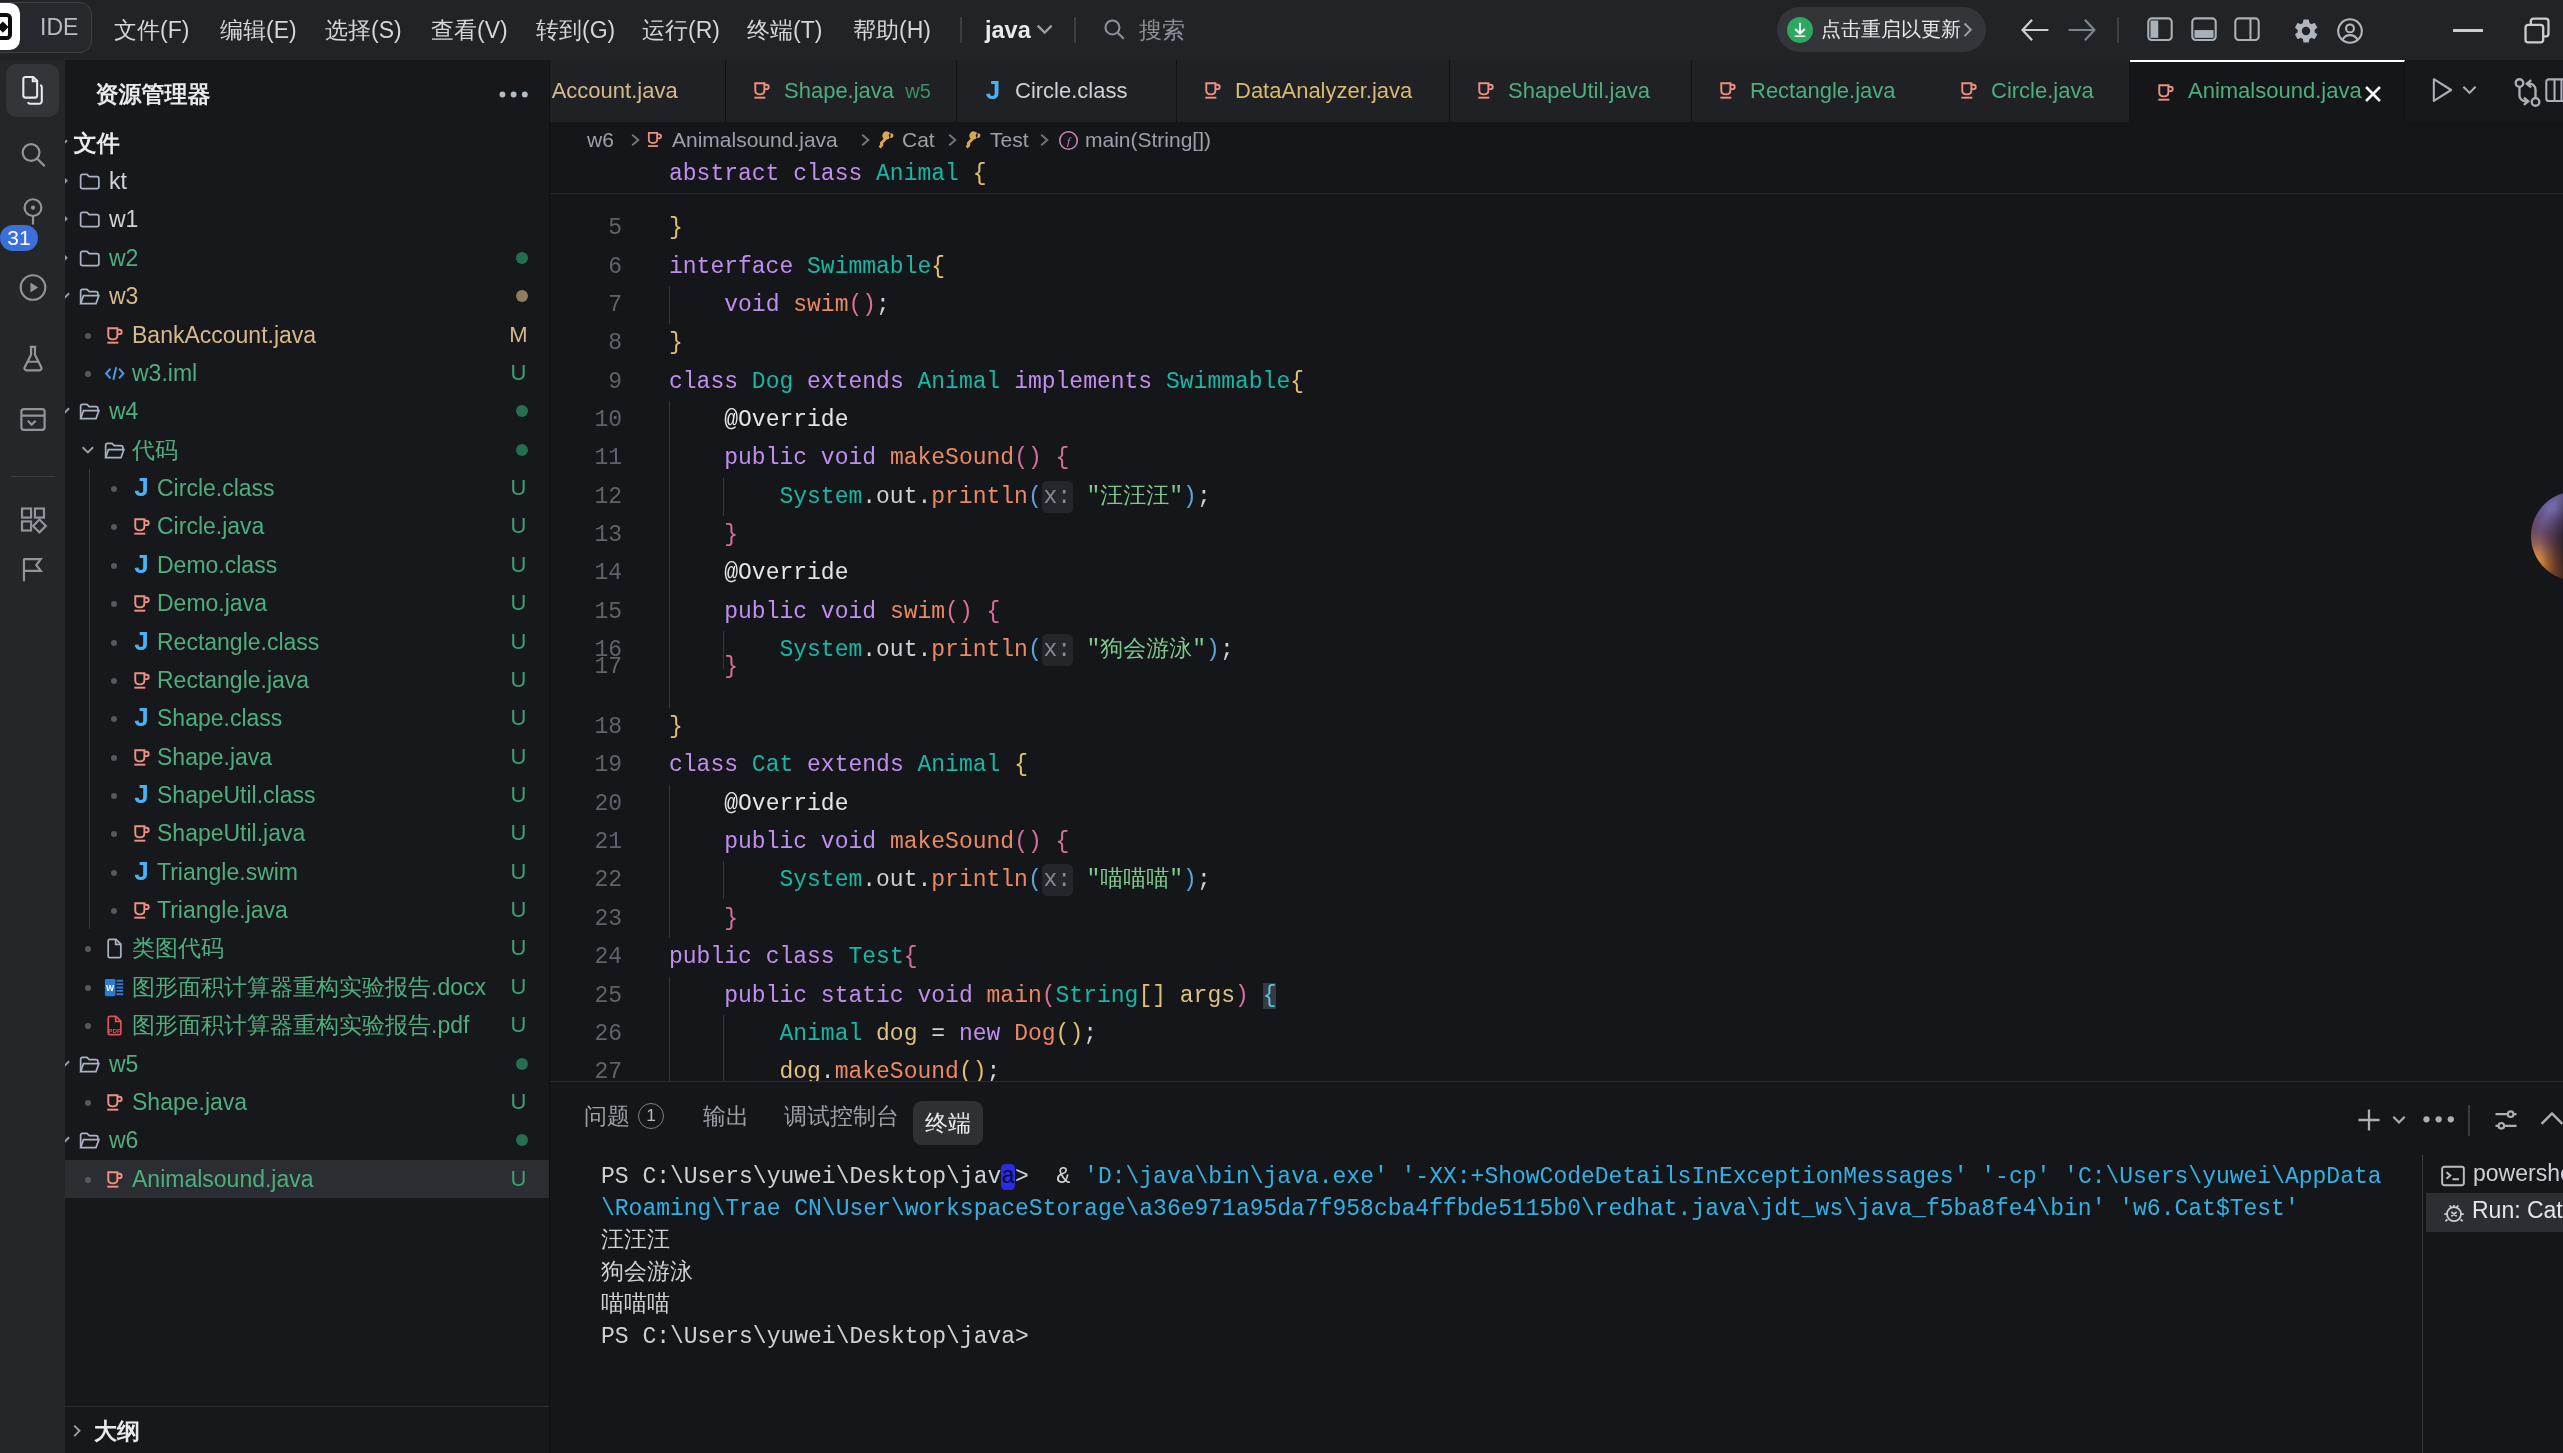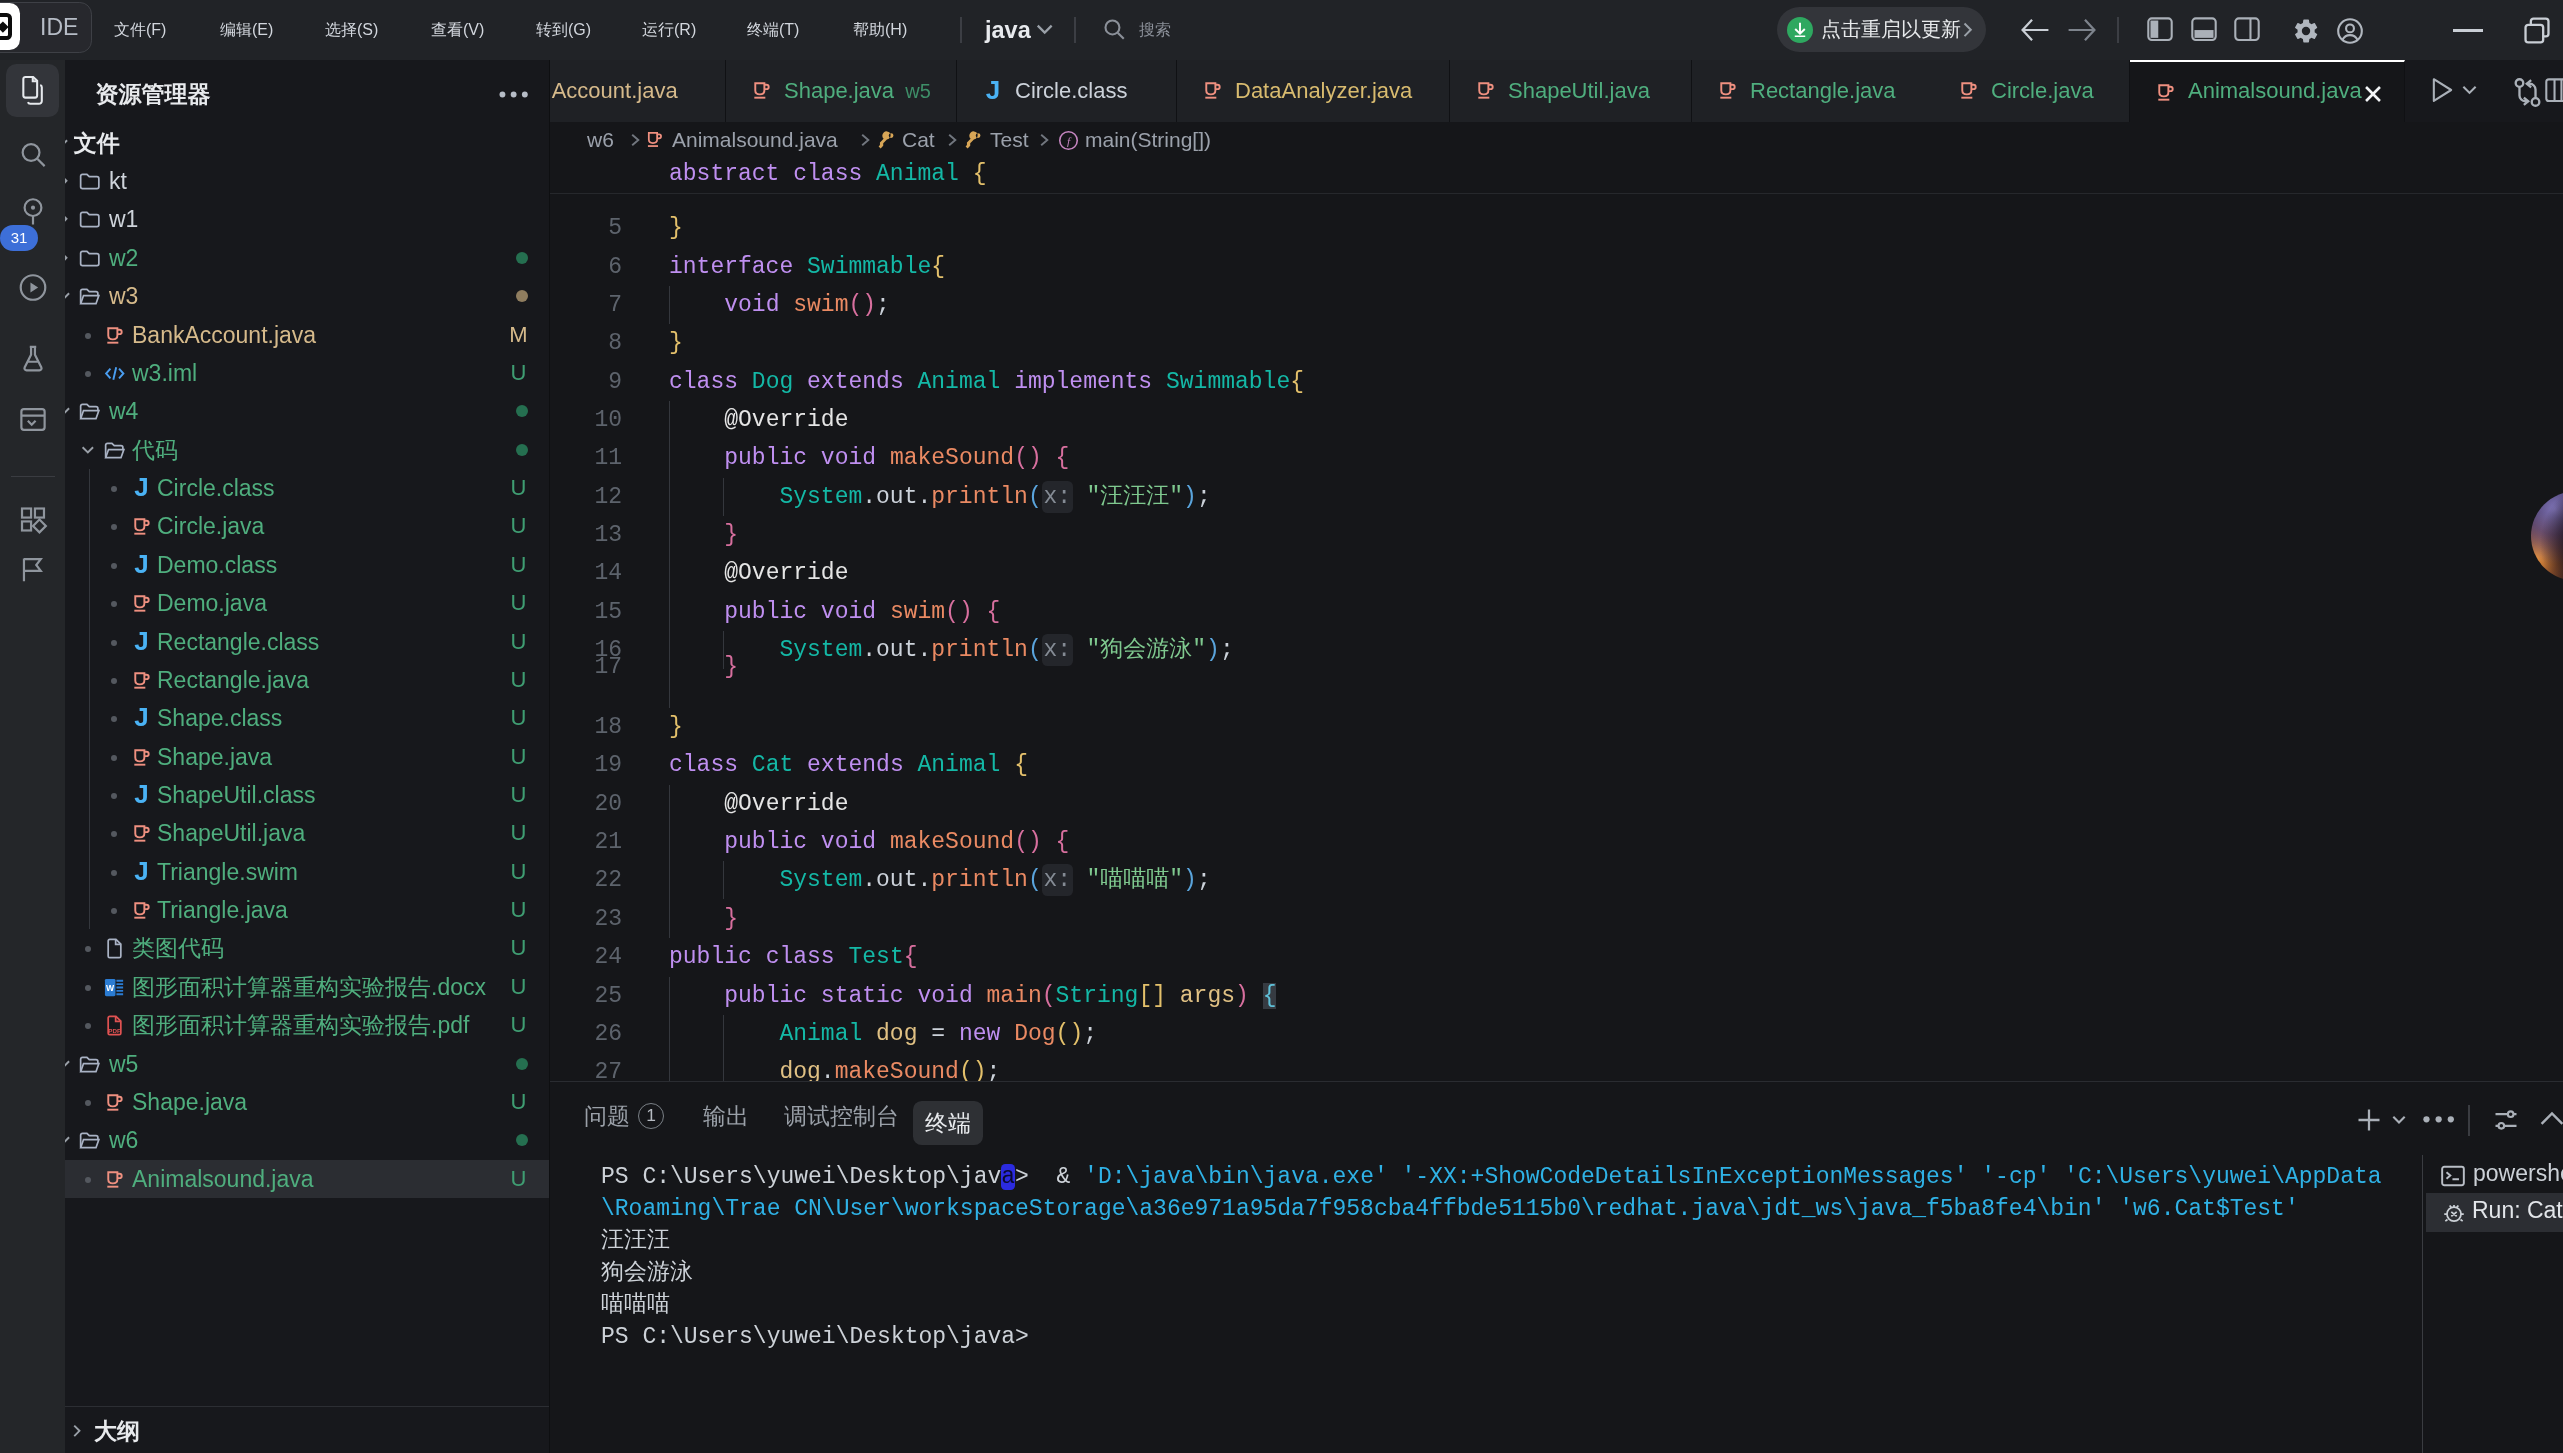--- a/index.html
+++ b/index.html
@@ -3,21 +3,21 @@
 <style>
 *{box-sizing:border-box;margin:0;padding:0}
 html,body{width:2563px;height:1454px;overflow:hidden;background:#151619;font-family:"Liberation Sans",sans-serif}
 .abs{position:absolute}
 svg{display:block}
 #titlebar{position:absolute;left:0;top:0;width:2563px;height:60px;background:#212327}
 #activitybar{position:absolute;left:0;top:60px;width:65px;height:1394px;background:#242629}
 #sidebar{position:absolute;left:65px;top:60px;width:485px;height:1394px;background:#17181c;border-right:1.7px solid #0e0f11;overflow:hidden}
 #editor{position:absolute;left:550px;top:60px;width:2013px;height:1394px;background:#151619;overflow:hidden}
 
-.menuitem{position:absolute;top:0;height:60px;line-height:60px;font-size:16px;color:#d2d6dd;white-space:nowrap}
+.menuitem{position:absolute;top:0;height:60px;line-height:60px;font-size:23px;color:#d2d6dd;white-space:nowrap}
 .tdim{color:#8b9099}
 .vdiv{position:absolute;top:17.4px;width:1.7px;height:26px;background:#3c3e44}
 
 .abicon{position:absolute;left:50%;transform:translateX(-50%);color:#8f959d}
 
 .row{position:absolute;left:0;width:485px;height:38px;line-height:38px;font-size:23px;white-space:nowrap}
 .lbl{position:absolute;top:0;height:38px;line-height:38px}
 .grn{color:#4fae7e}.tan{color:#d6ba8b}.wht{color:#ced3da}
 .badge{position:absolute;right:14px;top:0;width:35px;text-align:center;font-size:22px}
 .dot{position:absolute;left:451px;top:13px;width:12.2px;height:12.2px;border-radius:50%}
@@ -160,21 +160,21 @@
         <rect x="13.5" y="3.5" width="7" height="7" stroke="currentColor" stroke-width="1.7" fill="none"></rect>
         <rect x="3.5" y="13.5" width="7" height="7" stroke="currentColor" stroke-width="1.7" fill="none"></rect>
         <rect x="13.5" y="13.5" width="7" height="7" stroke="currentColor" stroke-width="1.7" fill="none" transform="rotate(45 17 17)"></rect>
       </svg>
     </div>
 <div class="abicon" style="top:494px">
       <svg width="31" height="31" viewBox="0 0 24 24">
         <path d="M5 21 V3.5 M5 4 h13 l-3.5 4.5 L18 13 H5" stroke="currentColor" stroke-width="1.7" fill="none"></path>
       </svg>
     </div>
-<div class="abs" style="left:0px;top:165px;width:38px;height:26px;background:#3d6fd8;border-radius:13px;color:#fff;font-size:15px;text-align:center;line-height:26px">31</div>
+<div class="abs" style="left:0px;top:165px;width:38px;height:26px;background:#3d6fd8;border-radius:13px;color:#fff;font-size:21px;text-align:center;line-height:26px">31</div>
 <div class="abs" style="left:11.3px;top:416px;width:44px;height:0.9px;background:#3a3c41"></div>
 </div>
 <div id="sidebar">
 <div class="abs" style="left:30.5px;top:17.4px;height:35px;line-height:35px;font-size:23px;font-weight:bold;color:#e8eaed">资源管理器</div>
 <svg class="abs" style="left:434px;top:31px" width="31" height="7" viewBox="0 0 36 8">
       <circle cx="4" cy="4" r="3.4" fill="#b6bcc6"></circle>
       <circle cx="17" cy="4" r="3.4" fill="#b6bcc6"></circle>
       <circle cx="30" cy="4" r="3.4" fill="#b6bcc6"></circle>
     </svg>
 <div class="row" style="top:102px;">

